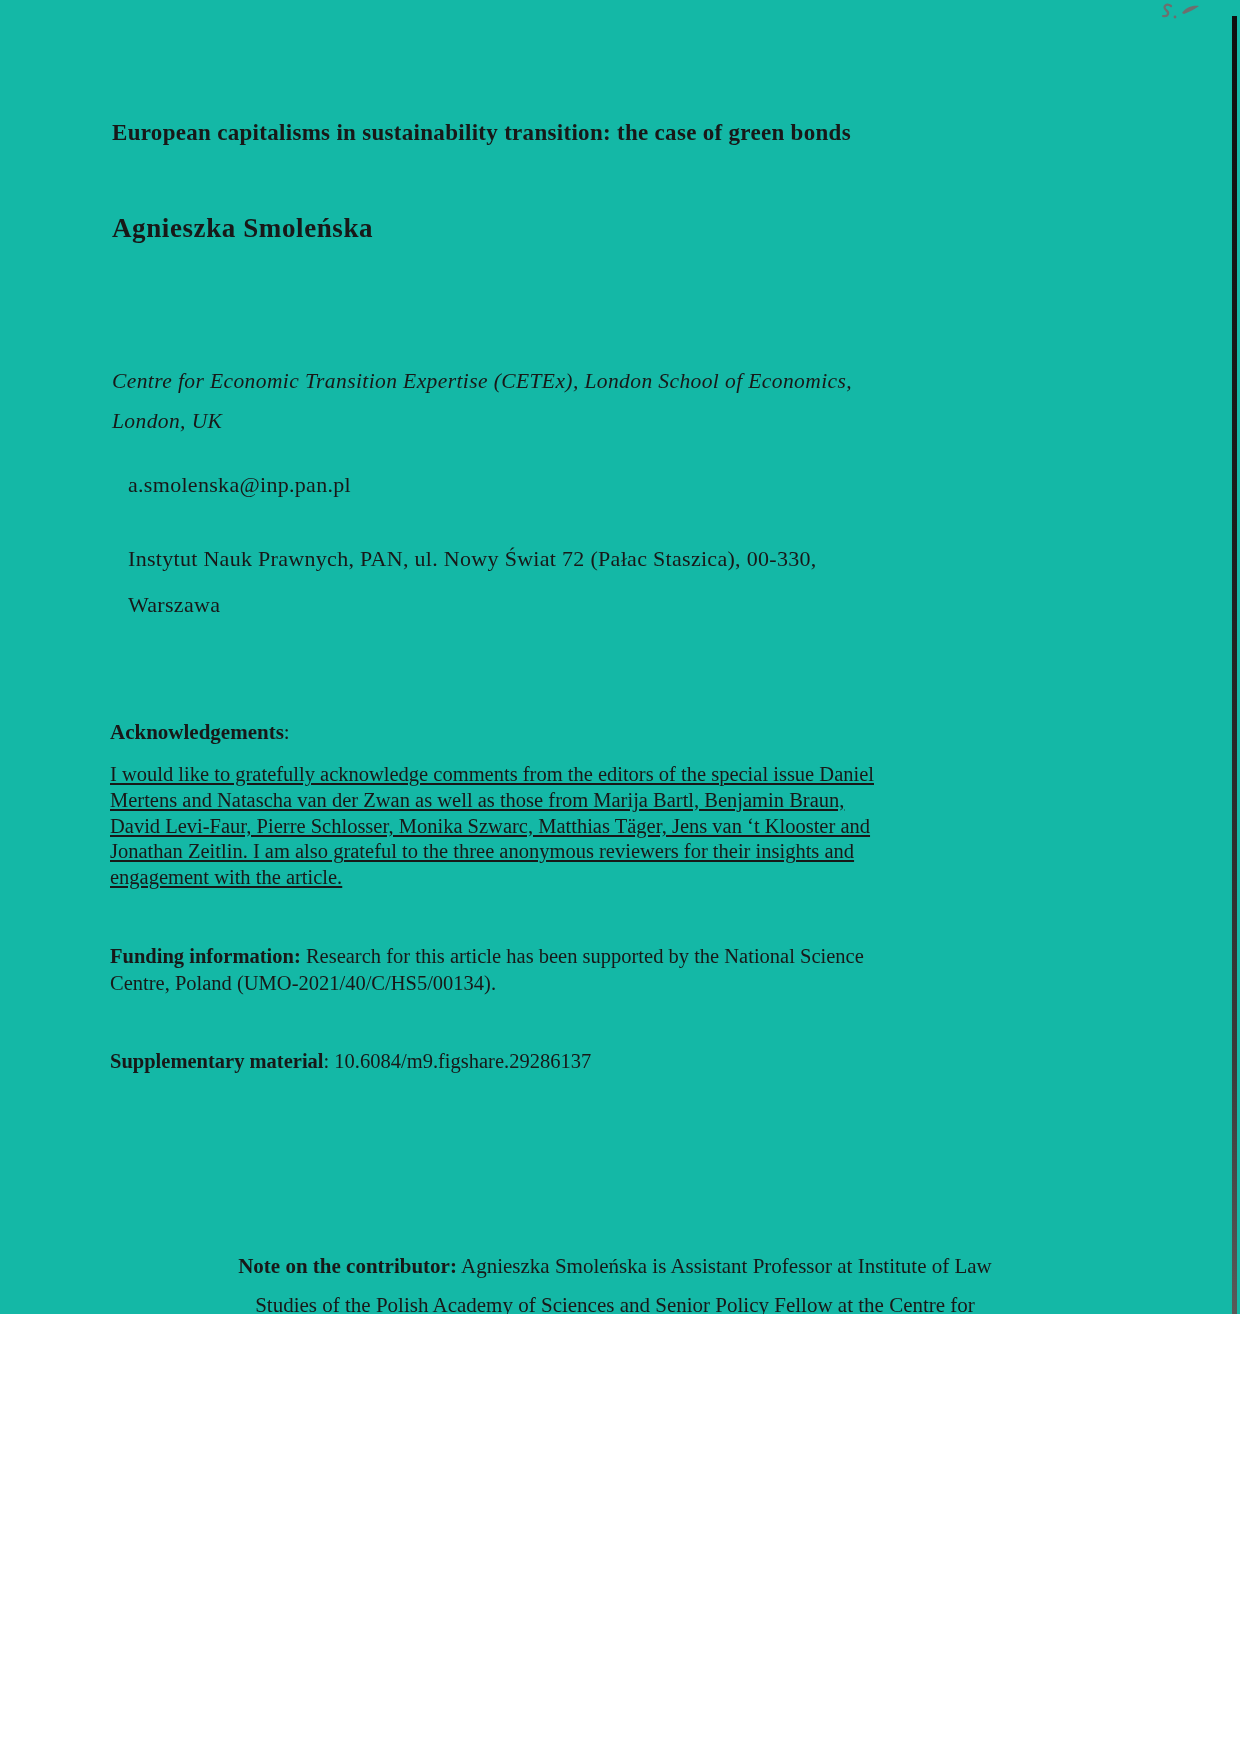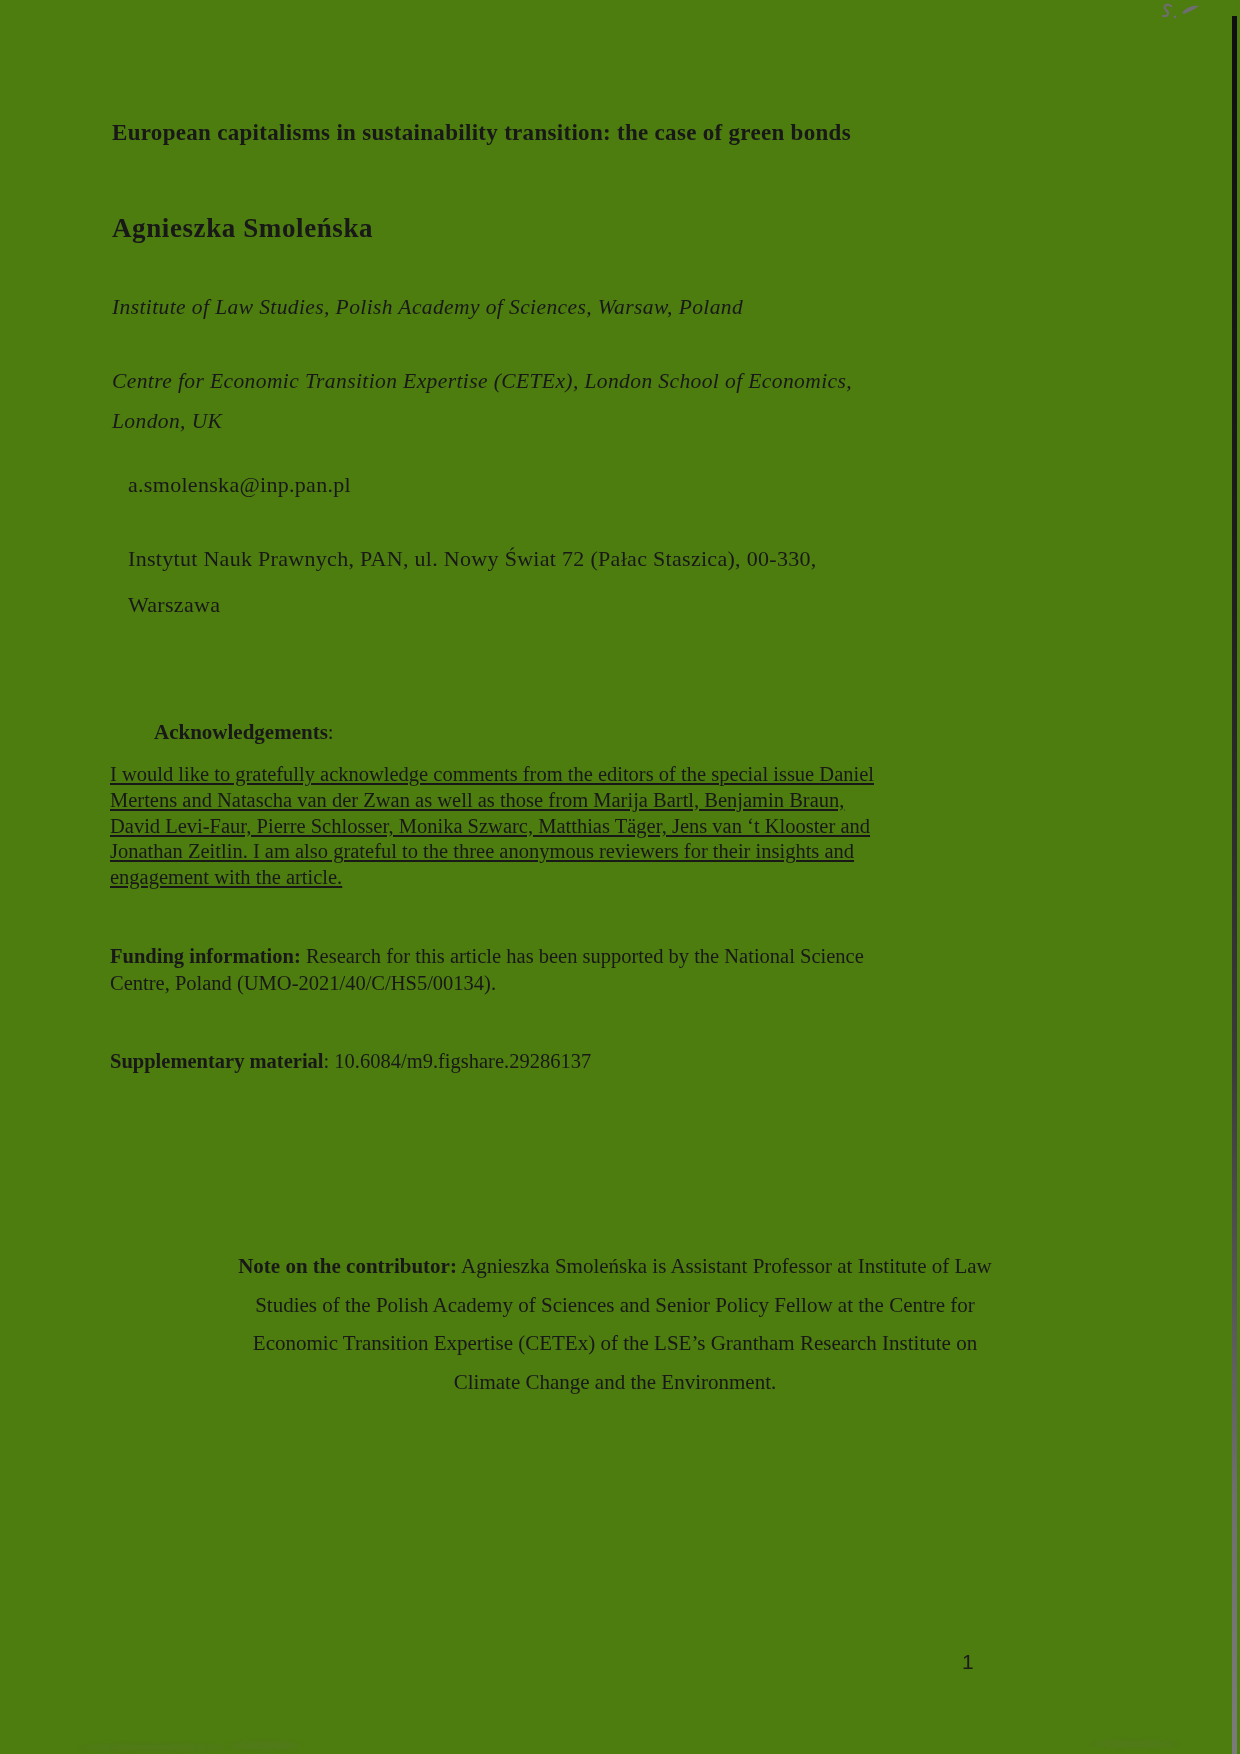--- a/index.html
+++ b/index.html
@@ -1,21 +1,21 @@
 <!DOCTYPE html>
 <html><head>
 <meta charset="utf-8">
 <style>
   html, body { margin: 0; padding: 0; }
   body { background: #ffffff; }
   .page {
     position: relative;
     width: 1240px;
-    height: 1754px;
-    background: #4d7c0f;
+    height: 1314px;
+    background: #14b8a6;
     overflow: hidden;
     font-family: "Liberation Serif", "DejaVu Serif", serif;
     color: #181818;
   }
   .abs { position: absolute; margin: 0; }
 
   .title {
     top: 119px; left: 112px; width: 900px;
     font-size: 23px; font-weight: 700; letter-spacing: 0.3px;
     line-height: 28px;
@@ -28,21 +28,21 @@
   }
   .affil {
     left: 112px; font-style: italic;
     font-size: 21.5px; letter-spacing: 0.4px;
   }
   .affil1 { top: 294px; line-height: 27px; }
   .affil2 { top: 361px; line-height: 40px; width: 960px; }
   .email { top: 471px; left: 128px; font-size: 22px; letter-spacing: 0.3px; line-height: 27px; }
   .address { top: 536px; left: 112px; font-size: 22px; letter-spacing: 0.3px; line-height: 46px; width: 960px; margin-left: 16px; }
 
-  .ack-heading { top: 720px; left: 110px; font-size: 21px; line-height: 25px; margin-left: 44px; }
+  .ack-heading { top: 720px; left: 110px; font-size: 21px; line-height: 25px; }
   .ack-heading strong { font-weight: 700; }
   .ack-para {
     top: 762px; left: 110px; width: 1010px;
     font-size: 20.5px; line-height: 25.8px; text-decoration: underline;
   }
   .funding {
     top: 943px; left: 110px; width: 1010px;
     font-size: 20.5px; line-height: 26.5px;
   }
   .supp { top: 1048px; left: 110px; width: 1010px; font-size: 20.5px; line-height: 26px; }
@@ -85,21 +85,20 @@
   <svg class="abs pen-mark" width="48" height="22" viewBox="0 0 48 22">
     <path d="M13 4 C9 1, 4 4, 8 8 C12 11, 10 15, 5 14" fill="none" stroke="#6e6e6e" stroke-width="2.2" stroke-linecap="round"></path>
     <circle cx="17" cy="15" r="1.4" fill="#6e6e6e"></circle>
     <path d="M24 11 C28 5, 35 3, 41 4 C37 7, 31 10, 26 12 Z" fill="#6e6e6e"></path>
   </svg>
 
   <h1 class="abs title">European capitalisms in sustainability transition: the case of green bonds</h1>
 
   <div class="abs author">Agnieszka Smoleńska</div>
 
-  <div class="abs affil affil1">Institute of Law Studies, Polish Academy of Sciences, Warsaw, Poland</div>
 
   <div class="abs affil affil2">Centre for Economic Transition Expertise (CETEx), London School of Economics,<br>London, UK</div>
 
   <div class="abs email">a.smolenska@inp.pan.pl</div>
 
   <div class="abs address">Instytut Nauk Prawnych, PAN, ul. Nowy Świat 72 (Pałac Staszica), 00-330,<br>Warszawa</div>
 
   <div class="abs ack-heading"><strong>Acknowledgements</strong><span>:</span></div>
 
   <p class="abs ack-para">I would like to gratefully acknowledge comments from the editors of the special issue Daniel<br>Mertens and Natascha van der Zwan as well as those from Marija Bartl, Benjamin Braun,<br>David Levi-Faur, Pierre Schlosser, Monika Szwarc, Matthias Täger, Jens van ‘t Klooster and<br>Jonathan Zeitlin. I am also grateful to the three anonymous reviewers for their insights and<br>engagement with the article.</p>

